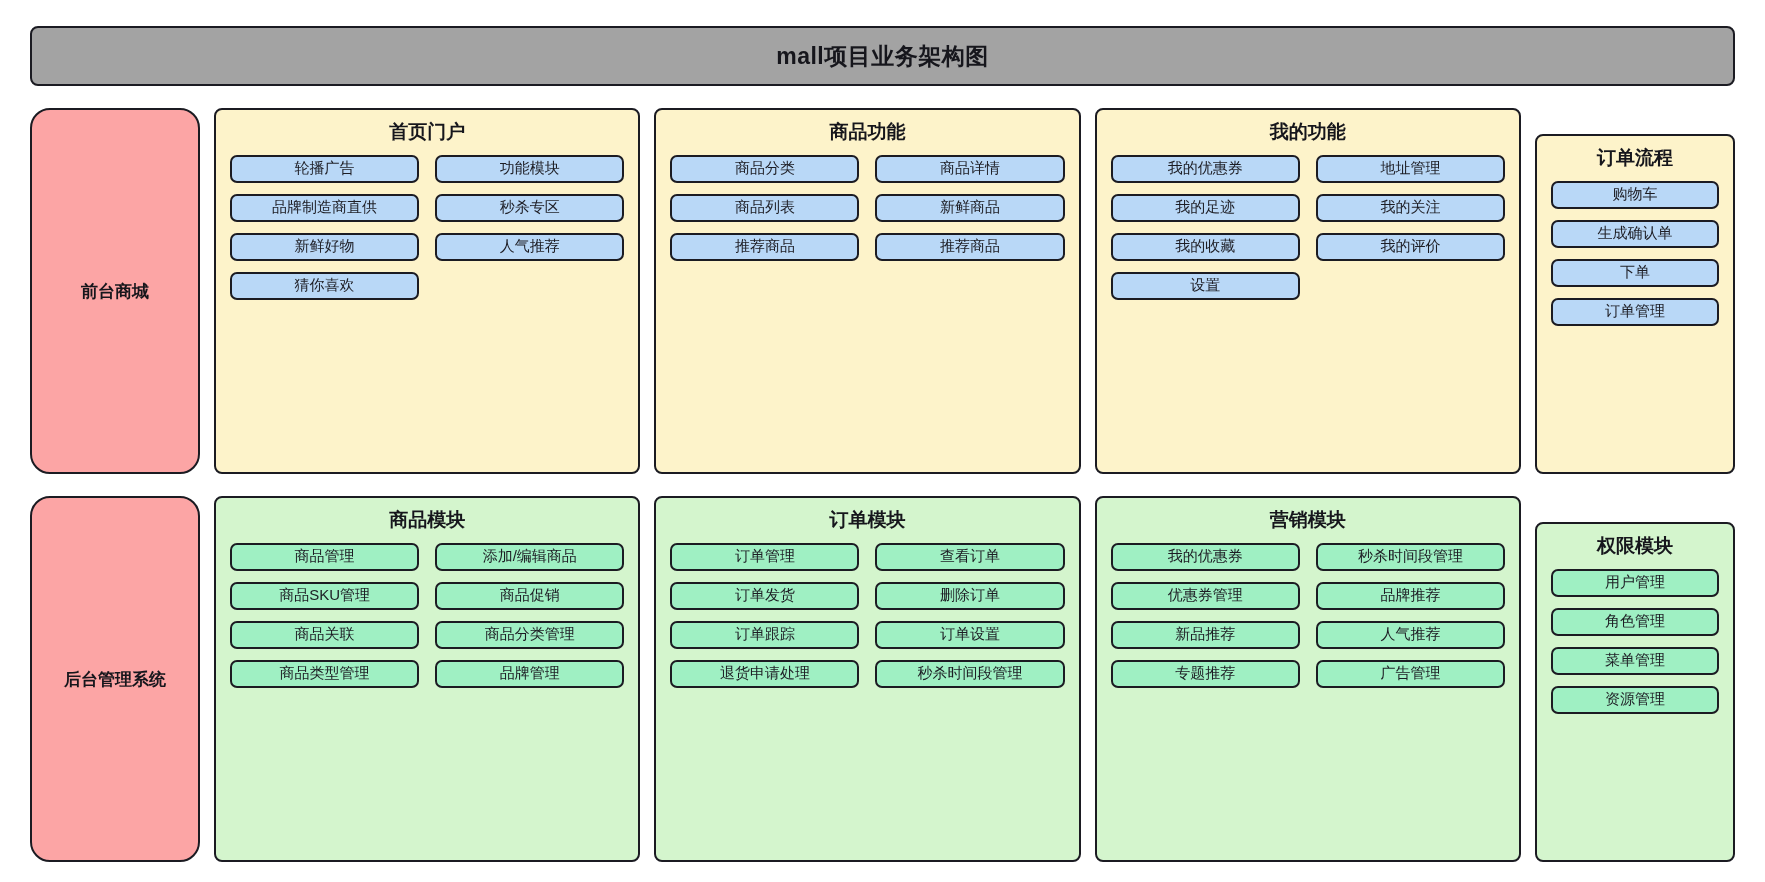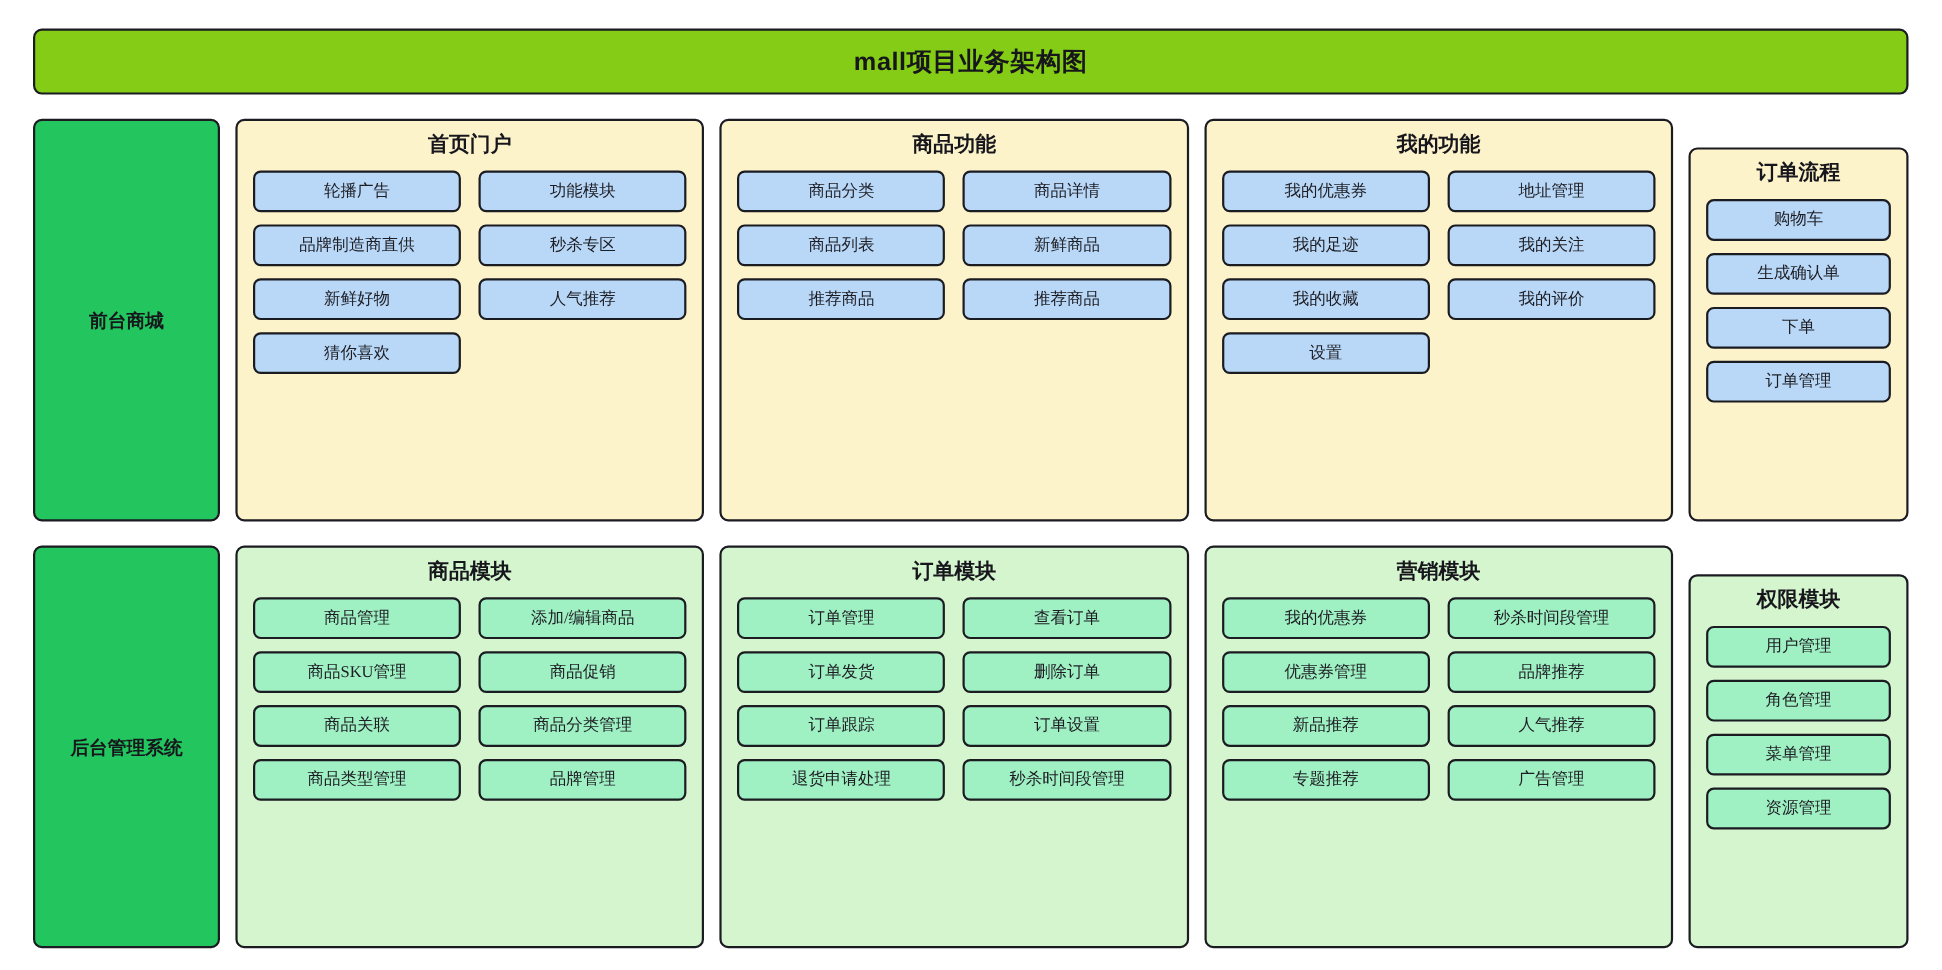--- a/index.html
+++ b/index.html
@@ -21,21 +21,21 @@
     padding: 26px 30px 20px 30px;
     display: flex;
     flex-direction: column;
   }
 
   
   .title-banner {
     height: 56px;
     border: 2.5px solid #1b1b22;
     border-radius: 8px;
-    background: #84cc16;
+    background: #a3a3a3;
     display: flex;
     align-items: center;
     justify-content: center;
     font-size: 23px;
     font-weight: bold;
     color: #16161c;
     letter-spacing: 0.5px;
     flex: 0 0 auto;
   }
 
@@ -47,38 +47,37 @@
     margin-top: 22px;
     flex: 1 1 0;
     min-height: 0;
   }
 
   
   .layer-label {
     width: 166px;
     flex: 0 0 166px;
     border: 2.5px solid #1b1b22;
-    border-radius: 8px;
-    background: #22c55e;
+    border-radius: 20px;
+    background: #fca5a5;
     display: flex;
     align-items: center;
     justify-content: center;
     font-size: 17px;
     font-weight: bold;
     color: #16161c;
     text-align: center;
   }
 
   
   .groups {
     display: flex;
     gap: 14px;
     flex: 1 1 auto;
     min-width: 0;
-    font-family: Liberation Serif, serif;
   }
   .group {
     border: 2.5px solid #1b1b22;
     border-radius: 8px;
     padding: 12px 14px 14px 14px;
     box-sizing: border-box;
     display: flex;
     flex-direction: column;
     min-width: 0;
   }
@@ -98,21 +97,21 @@
     display: grid;
     gap: 11px 16px;
     align-content: start;
   }
   .items.cols2 { grid-template-columns: 1fr 1fr; }
   .items.cols1 { grid-template-columns: 1fr; }
 
   .item {
     border: 2.2px solid #1b1b22;
     border-radius: 7px;
-    height: 38px;
+    height: 28px;
     display: flex;
     align-items: center;
     justify-content: center;
     font-size: 15px;
     color: #1d1d24;
     white-space: nowrap;
     overflow: hidden;
     box-sizing: border-box;
   }
 

